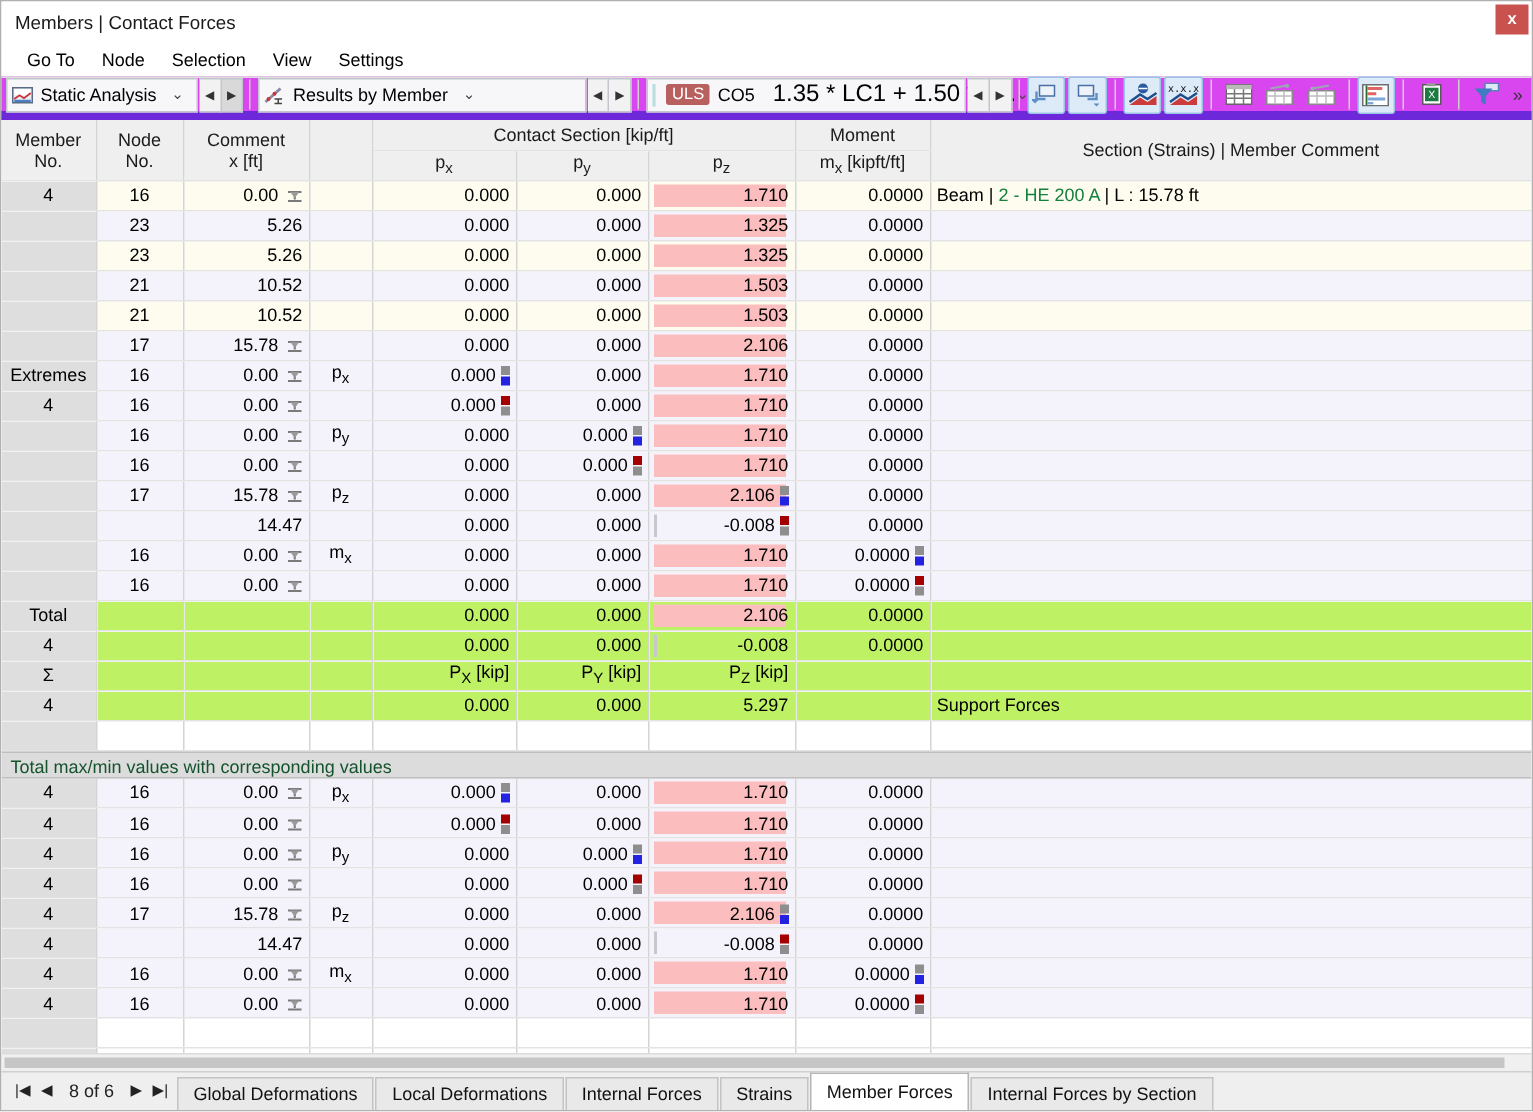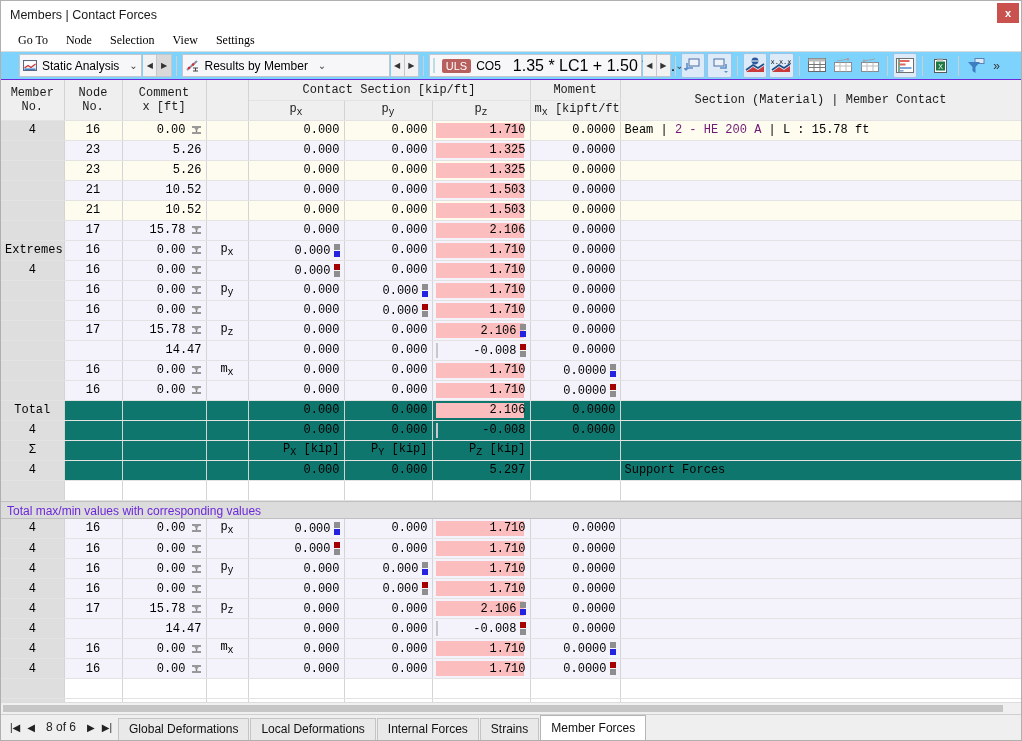--- a/index.html
+++ b/index.html
@@ -45,39 +45,38 @@
 
   
   .menubar {
     height: 22px;
     background: #ffffff;
     display: flex;
     align-items: center;
     padding-left: 8px;
     gap: 0px;
     flex: 0 0 auto;
-    font-family: Liberation Serif, serif;
   }
   .menuitem {
     padding: 2px 9px;
     font-size: 12px;
     color: #000;
     cursor: default;
   }
 
   
   .toolbar {
     height: 29px;
-    background: #7dd3fc;
+    background: #d946ef;
     border-top: 1px solid #dcdcdc;
-    border-bottom: 1px solid #6d28d9;
+    border-bottom: 6px solid #6d28d9;
     display: flex;
     align-items: center;
     flex: 0 0 auto;
-    padding: 0 17px;
+    padding: 0 2px;
     gap: 0;
   }
   .tb-combo {
     display: flex; align-items: center;
     height: 23px;
     background: #f7f7f9;
     border: 1px solid #c3c6cc;
     margin: 0 1px;
   }
   .tb-combo .ico { width: 20px; display:flex; align-items:center; justify-content:center; }
@@ -111,21 +110,20 @@
     flex: 1 1 auto;
     overflow: hidden;
     background: #ffffff;
     position: relative;
   }
   table.grid {
     border-collapse: collapse;
     width: 1020px;
     table-layout: fixed;
     font-size: 12px;
-    font-family: Liberation Mono, monospace;
   }
   table.grid td, table.grid th {
     border-right: 1px solid #d4d4d4;
     border-bottom: 1px solid #e3e3e3;
     padding: 0 4px;
     height: 20px;
     overflow: hidden;
     white-space: nowrap;
     font-weight: normal;
   }
@@ -151,21 +149,21 @@
   col.c-pz     { width: 98px; }
   col.c-mx     { width: 90px; }
   col.c-sec    { width: 401px; }
 
   td.num { text-align: right; padding-right: 8px; }
   td.ctr { text-align: center; }
   td.lft { text-align: left; padding-left: 6px; }
 
   .rowA { background: #fdfcef; }
   .rowB { background: #f4f2fb; }
-  .rowG { background: #0f766e; padding-left: 46px; }
+  .rowG { background: #bef264; padding-left: 46px; }
   .rowW { background: #ffffff; }
   .firstcol { background: #dedede; text-align: center; }
 
   .pzcell {
     position: relative;
     text-align: right;
     padding-right: 8px;
   }
   .bar {
     position: absolute;
@@ -190,31 +188,31 @@
   .mk.max i.t { background:#8e8e8e; }
   .mk.max i.b { background:#2222e0; margin-top:1px; }
   .mk.min i.t { background:#a40000; }
   .mk.min i.b { background:#8e8e8e; margin-top:1px; }
 
   .supicon {
     display:inline-block; width:11px; height:10px; margin-left:5px;
     vertical-align:-1px; position:relative; top:1px;
   }
 
-  .sectext .blue { color: #701a75; }
+  .sectext .blue { color: #15803d; }
 
   .sectionbar {
     background: #dcdcdc;
     border-top: 1px solid #bfbfbf;
     border-bottom: 1px solid #bfbfbf;
     height: 18px;
     line-height: 18px;
     padding-left: 6px;
     font-size: 12px;
-    color: #6d28d9;
+    color: #14532d;
   }
 
   
   .hscroll {
     height: 12px;
     background: #f0f0f0;
     border-top: 1px solid #dcdcdc;
     display:flex; align-items:center;
     flex: 0 0 auto;
     padding: 0 2px;
@@ -448,21 +446,21 @@
             <div>Node</div>
             <div>No.</div>
           </th>
           <th rowspan="2">
             <div>Comment</div>
             <div>x [ft]</div>
           </th>
           <th rowspan="2"></th>
           <th colspan="3">Contact Section [kip/ft]</th>
           <th>Moment</th>
-          <th rowspan="2">Section (Material) | Member Contact</th>
+          <th rowspan="2">Section (Strains) | Member Comment</th>
         </tr>
         <tr class="hdr hdr-bot">
           <th><span>p</span><sub>x</sub></th>
           <th><span>p</span><sub>y</sub></th>
           <th><span>p</span><sub>z</sub></th>
           <th><span>m</span><sub>x</sub><span> [kipft/ft]</span></th>
         </tr>
       </thead>
       <tbody id="main-body">
           <tr class="rowA">
@@ -864,14 +862,15 @@
       <span>◀</span>
       <span class="pg">8 of 6</span>
       <span>▶</span>
       <span>▶|</span>
     </div>
     <div class="tab">Global Deformations</div>
     <div class="tab">Local Deformations</div>
     <div class="tab">Internal Forces</div>
     <div class="tab">Strains</div>
     <div class="tab sel">Member Forces</div>
+    <div class="tab">Internal Forces by Section</div>
   </div>
 </div>
 
 </body></html>

